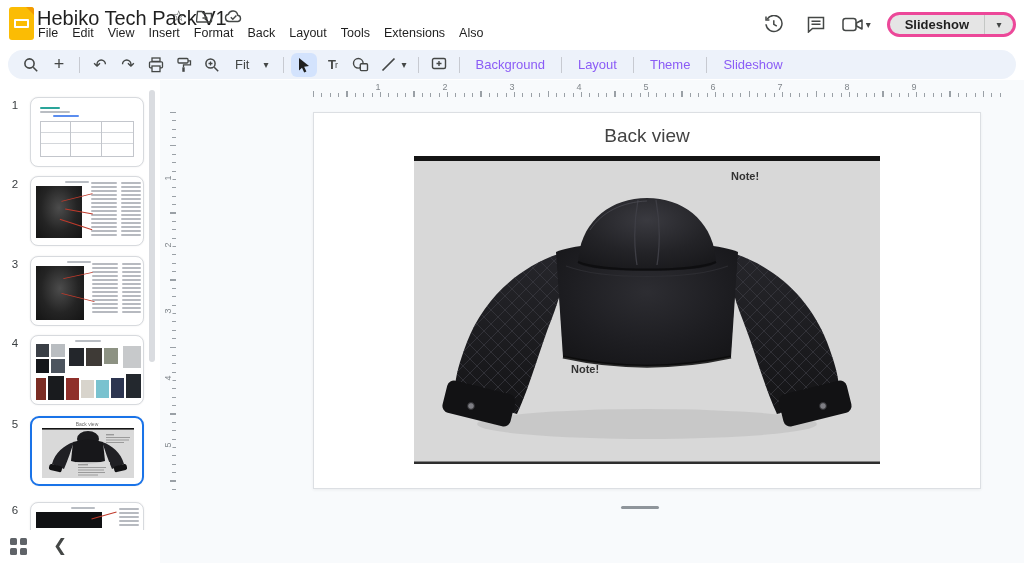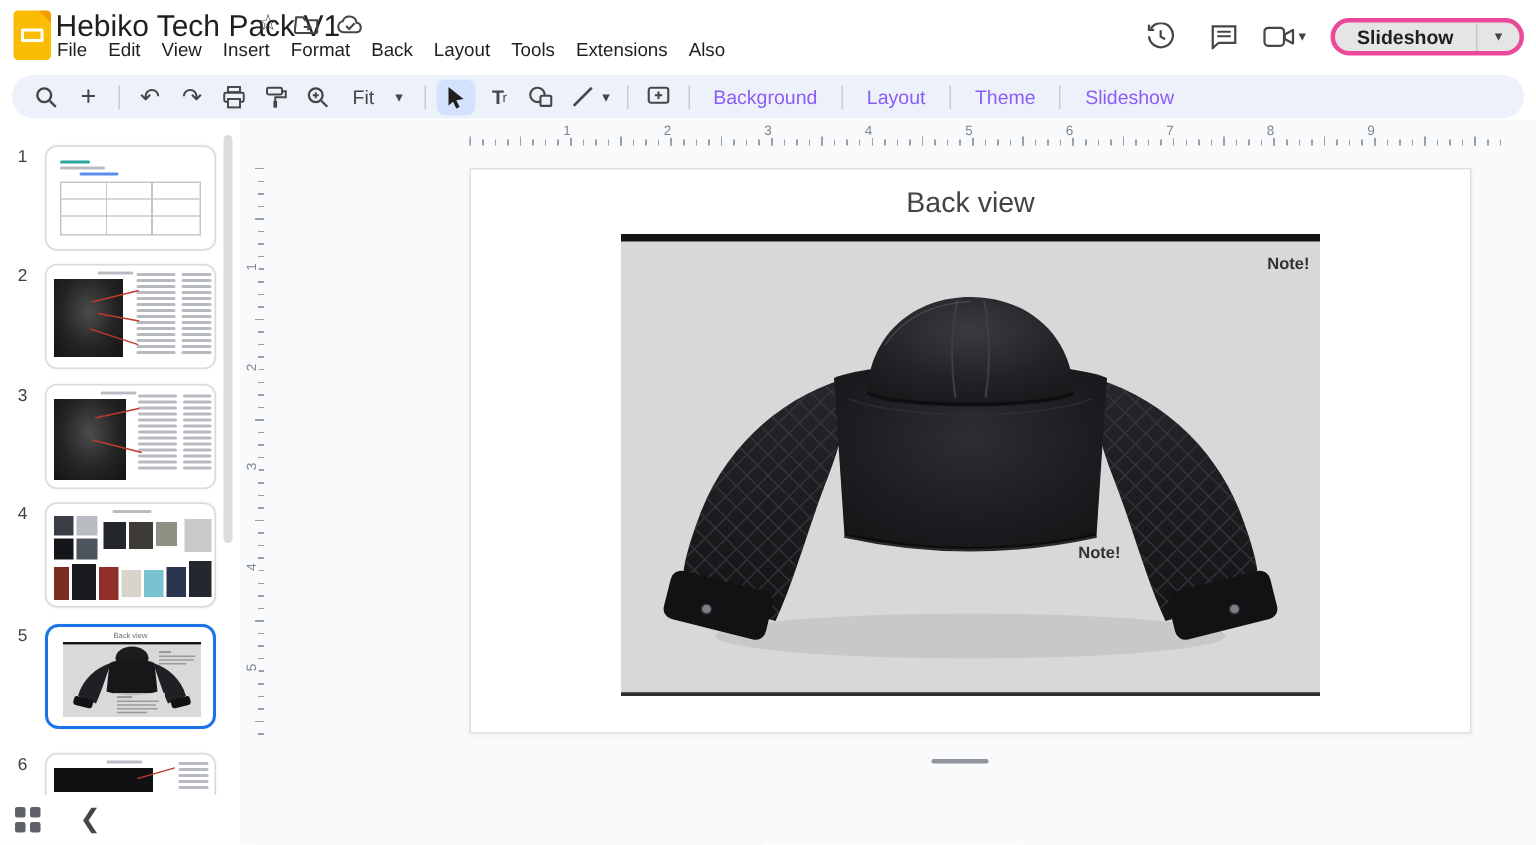--- a/index.html
+++ b/index.html
@@ -66,21 +66,21 @@
   .v-ruler { position:absolute; left:3px; top:32px; width:14px; height:382px; }
   .v-ruler .minor { position:absolute; top:0; right:1px; width:4px; height:378px;
      background:repeating-linear-gradient(to bottom,#9aa0a6 0 1px,transparent 1px 8.375px); }
   .v-ruler .half { position:absolute; top:0; right:1px; width:6px; height:378px;
      background:repeating-linear-gradient(to bottom,#9aa0a6 0 1px,transparent 1px 33.5px); }
   .v-ruler .num { position:absolute; right:6px; font-size:9px; color:#80868b; transform:translateY(-50%) rotate(-90deg); background:#f8fafc; padding:0 1px;}
   .slide { position:absolute; left:153px; top:32px; width:668px; height:377px; background:#fff; border:1px solid #dcdfe3; box-shadow:0 1px 3px rgba(0,0,0,.06); }
   .slide-title { position:absolute; left:0; top:12px; width:100%; text-align:center; font-size:19px; color:#434343; }
   .img-block { position:absolute; left:100px; top:43px; width:466px; height:308px; background:#d8d8d8; }
   .note { position:absolute; font-size:10.5px; line-height:13.4px; color:#4a4a4a; }
-  .note b { display:block; font-size:11px; color:#323232;text-align:right; }
+  .note b { display:block; font-size:11px; color:#323232; }
   .note .body { white-space:pre-line; }
   .drag-handle { position:absolute; left:461px; top:426px; width:38px; height:3px; background:#8f959b; border-radius:2px; cursor:row-resize;}
   
   .notes-bar { position:absolute; left:173px; top:521px; width:851px; height:38px; background:#f0f4f9; border-radius:10px 0 0 10px; display:flex; align-items:center; padding-left:14px; cursor:text;}
   .notes-text { font-size:13.5px; color:#3c4043; }
   .grid-btn { position:absolute; left:10px; top:538px; width:17px; height:17px; display:grid; grid-template-columns:7px 7px; grid-template-rows:7px 7px; gap:2.5px; cursor:pointer;}
   .grid-btn span { background:#5f6368; border-radius:1.5px; }
   .collapse-btn { position:absolute; left:47px; top:533px; font-size:17px; color:#444746; cursor:pointer; padding:2px 6px;}
 </style>
 </head>

